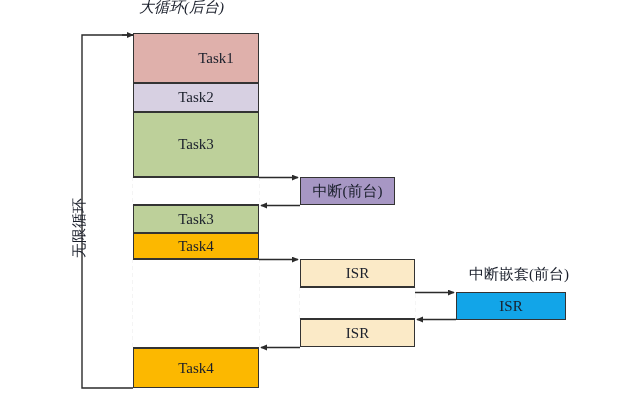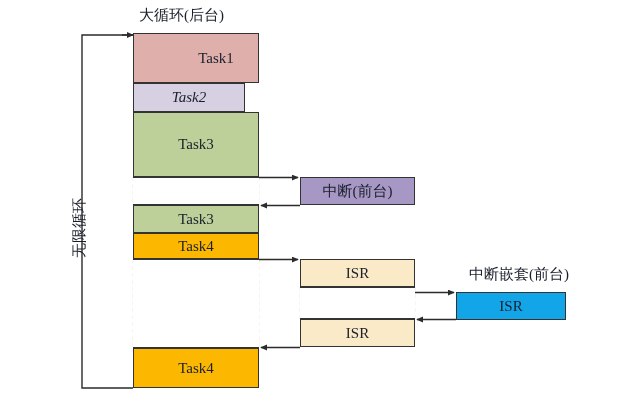--- a/index.html
+++ b/index.html
@@ -50,41 +50,41 @@
   .vlabel {
     position: absolute;
     font-size: 15px;
     line-height: 1;
     white-space: nowrap;
     color: #1a1f2b;
     transform-origin: left top;
   }
   
   #task1  { left:133px; top:33px;  width:126px; height:50px;  background:#dfb0ab;padding-left:40px; }
-  #task2  { left:133px; top:83px;  width:112px; height:29px;  background:#d7d0e2;font-style:italic; }
+  #task2  { left:133px; top:83px;  width:126px; height:29px;  background:#d7d0e2; }
   #task3a { left:133px; top:112px; width:126px; height:65px;  background:#bdd09a; }
   #gap1   { left:133px; top:177px; width:126px; height:28px;  background:#ffffff; border-left:none; border-right:none; }
   #task3b { left:133px; top:205px; width:126px; height:28px;  background:#bdd09a; }
   #task4a { left:133px; top:233px; width:126px; height:26px;  background:#fcb800; }
   #gap2   { left:133px; top:259px; width:126px; height:89px;  background:#ffffff; border-left:none; border-right:none; }
   #task4b { left:133px; top:348px; width:126px; height:40px;  background:#fcb800; }
 
   
-  #irq    { left:300px; top:177px; width:115px; height:28px;  background:#a797c4; }
+  #irq    { left:300px; top:177px; width:95px; height:28px;  background:#a797c4; }
 
   
   #isr1   { left:300px; top:259px; width:115px; height:28px;  background:#fbeac7; }
   #isrgap { left:300px; top:287px; width:115px; height:32px;  background:#ffffff; border-left:none; border-right:none; }
   #isr2   { left:300px; top:319px; width:115px; height:28px;  background:#fbeac7; }
 
   
   #isr3   { left:456px; top:292px; width:110px; height:28px;  background:#12a5e8; }
 
   
-  #title-main   { left:139px;  top:8px;  }
+  #title-main   { left:139px;  top:0;font-style:italic;  }
   #title-nested { left:446px;  top:267px;margin-left:23px; }
   #loop-label   { left:72px;   top:258px; transform: rotate(-90deg); }
   #footer-cap   { left:238px;  top:398px; font-size:12px; color:#2a3344; }
 </style>
 </head>
 <body>
 
 <div id="canvas">
 
   <svg class="svg-layer" viewBox="0 0 641 405" width="641" height="405" xmlns="http://www.w3.org/2000/svg">

